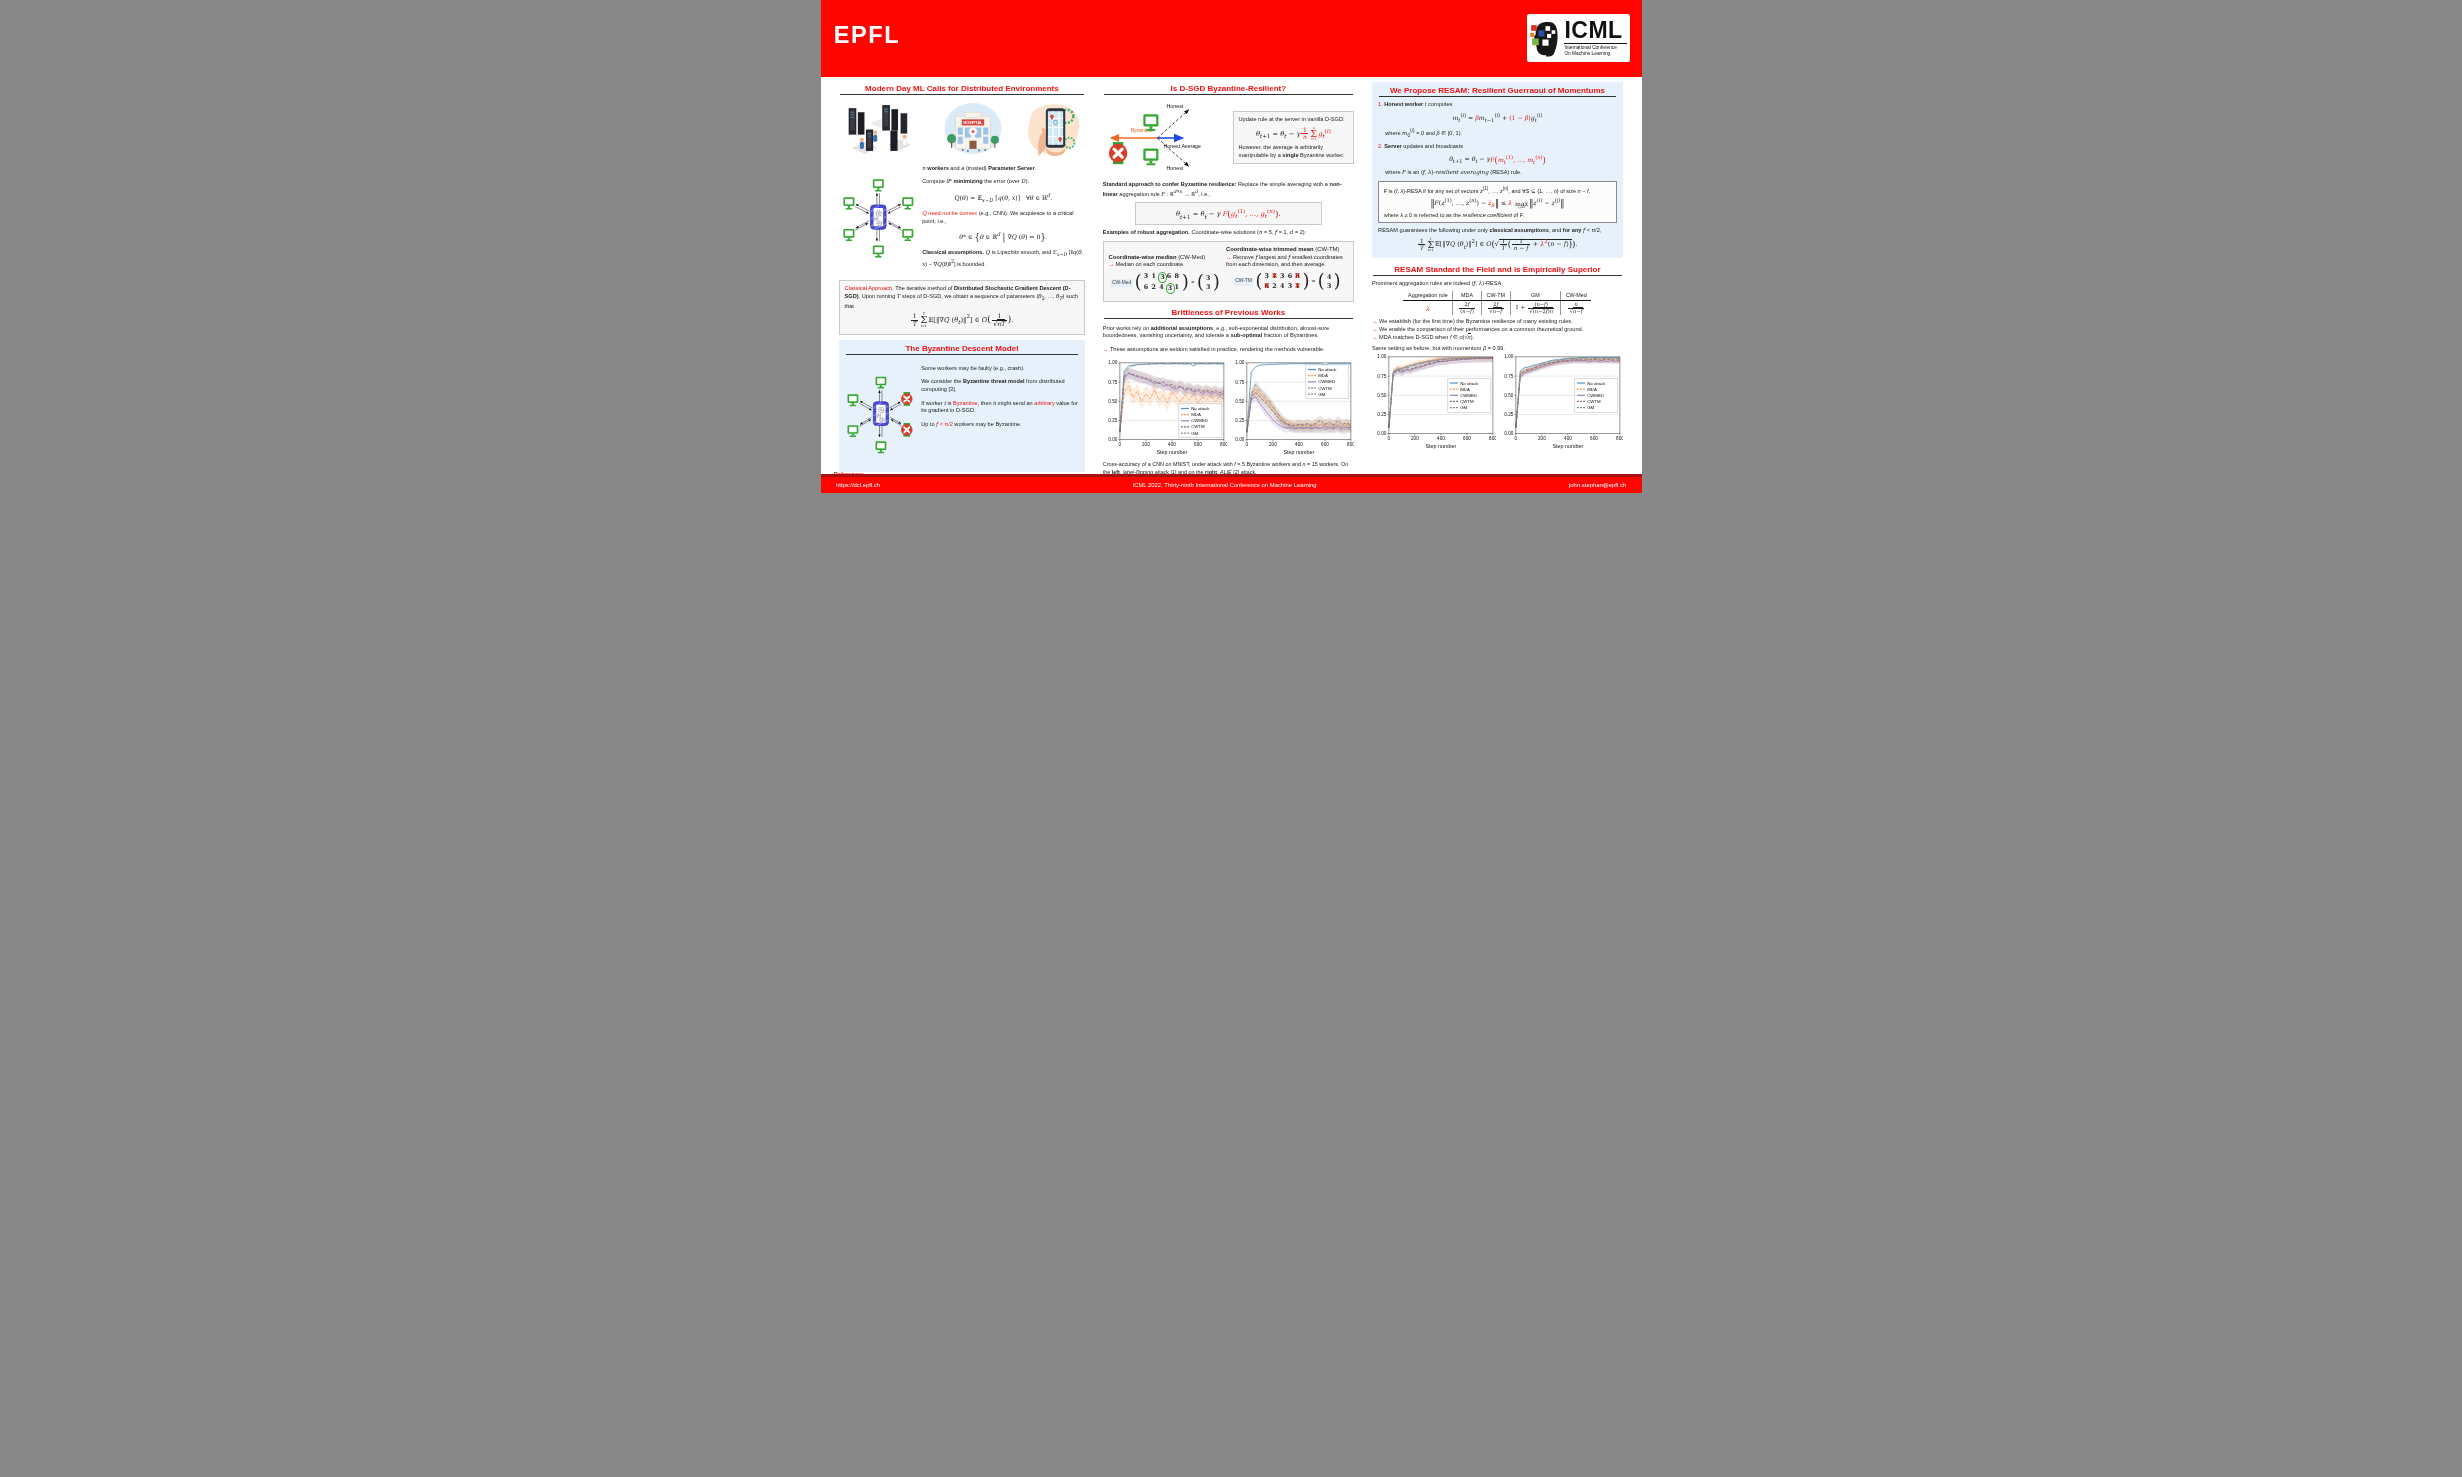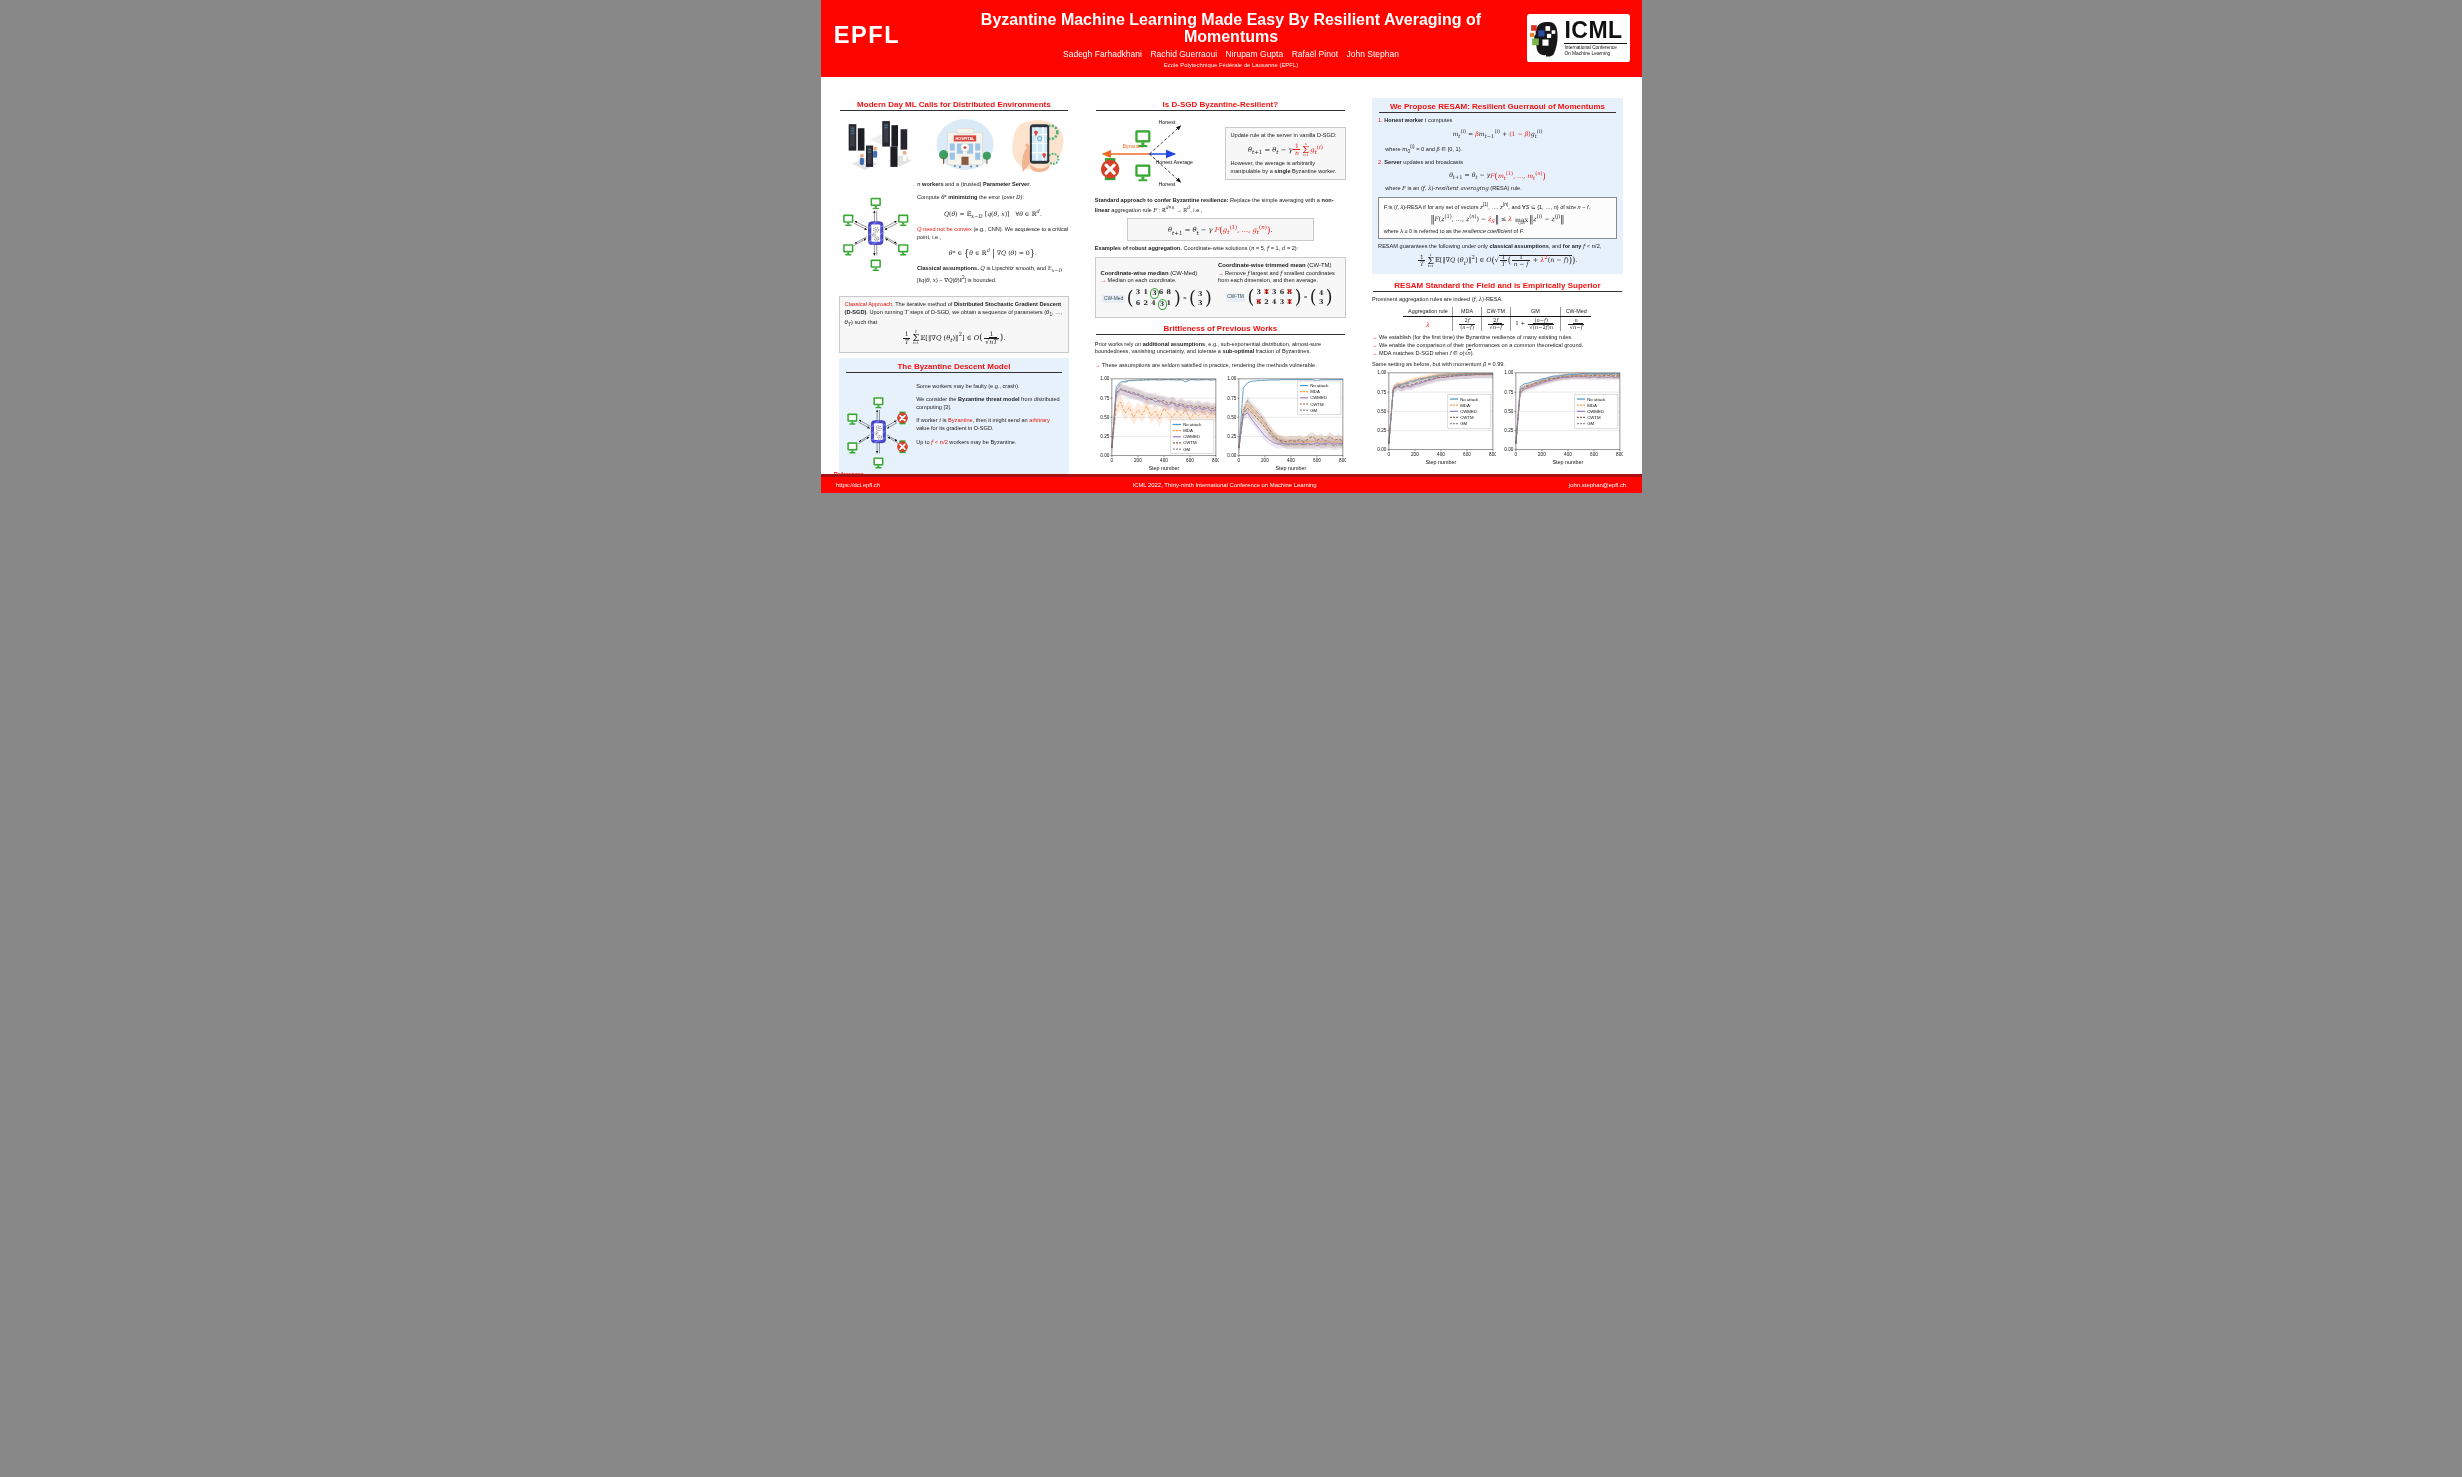--- a/index.html
+++ b/index.html
@@ -13,21 +13,21 @@
   .hdr-center h1{margin:2.1px 0 3.1px;font-size:16px;line-height:1.1;font-weight:bold;}
   .authors{font-size:8.5px;margin-bottom:3.1px;}
   .affil{font-size:5.9px;opacity:.95;}
   .icml{position:absolute;right:11.3px;top:14.4px;width:103px;height:48px;background:#fff;border-radius:2.6px;
     display:flex;align-items:center;padding:2.1px 3.1px;box-sizing:border-box;gap:2.1px;}
   .icml-txt{flex:1;}
   .icml-name{font-size:23px;font-weight:900;color:#111;line-height:.95;letter-spacing:0.5px;
     border-bottom:1.3px solid #111;padding-bottom:0.5px;}
   .icml-sub{font-size:4.8px;color:#111;margin-top:1px;line-height:1.15;}
   
-  main{display:grid;grid-template-columns:1fr 1fr 1fr;gap:26px;padding:5.1px 18.5px 0;box-sizing:border-box;margin-top:16px;}
+  main{display:grid;grid-template-columns:1fr 1fr 1fr;gap:18px;padding:5.1px 18.5px 0;box-sizing:border-box;}
   .sec{color:#f31212;font-weight:bold;font-size:8px;text-align:center;margin:2.1px 0 1px;}
   hr.under{border:none;border-top:0.6px solid #333;margin:1px 1px 4.1px;}
   .txt{font-size:5.6px;line-height:1.4;}
   .r{color:#e8150f;}
   .eq{font-family:"DejaVu Serif","Liberation Serif",serif;text-align:center;font-size:6.2px;margin:3.1px 0;}
   .eq i, .txt i{font-family:"DejaVu Serif","Liberation Serif",serif;}
   .frac{display:inline-flex;flex-direction:column;text-align:center;vertical-align:middle;line-height:1.05;margin:0 1px;font-size:.92em;}
   .frac .fn{padding:0 1.5px;display:block;}
   .frac .fd{border-top:0.5px solid currentColor;padding:0 1.5px;display:block;}
   .bigop{display:inline-flex;flex-direction:column;align-items:center;line-height:.85;vertical-align:middle;margin:0 1px;}
@@ -109,25 +109,20 @@
       <circle r="16" fill="#d6402a"></circle>
       <path d="M-7,-7 L7,7 M7,-7 L-7,7" stroke="#fff" stroke-width="5.5" stroke-linecap="round"></path>
     </g>
   </defs>
 </svg>
 
 <div class="poster">
 
   <header class="hdr">
     <div class="epfl">EPFL</div>
-    <div class="hdr-center">
-      <h1>Byzantine Machine Learning Made Easy By Resilient Averaging of Momentums</h1>
-      <div class="authors">Sadegh Farhadkhani Rachid Guerraoui Nirupam Gupta Rafaël Pinot John Stephan</div>
-      <div class="affil">Ecole Polytechnique Fédérale de Lausanne (EPFL)</div>
-    </div>
     <div class="icml">
       <svg width="32" height="37" viewBox="0 0 62 72">
         <path d="M30,4 C16,5 10,16 11,28 C7,30 7,38 11,40 L13,56 C15,66 24,70 31,68 L31,71 C38,72 45,70 47,64 C53,52 56,28 51,14 C47,4 40,3 30,4 Z" fill="#171717"></path>
         <rect x="2" y="10" width="11" height="11" fill="#dd3327"></rect>
         <rect x="0" y="25" width="8" height="8" fill="#ee8032"></rect>
         <rect x="4" y="36" width="13" height="13" fill="#7ab648"></rect>
         <rect x="16" y="20" width="12" height="12" fill="#2b4ea0"></rect>
         <rect x="30" y="12" width="9" height="9" fill="#fff"></rect>
         <rect x="42" y="20" width="7" height="7" fill="#fff"></rect>
         <rect x="33" y="27" width="8" height="8" fill="#fff"></rect>

